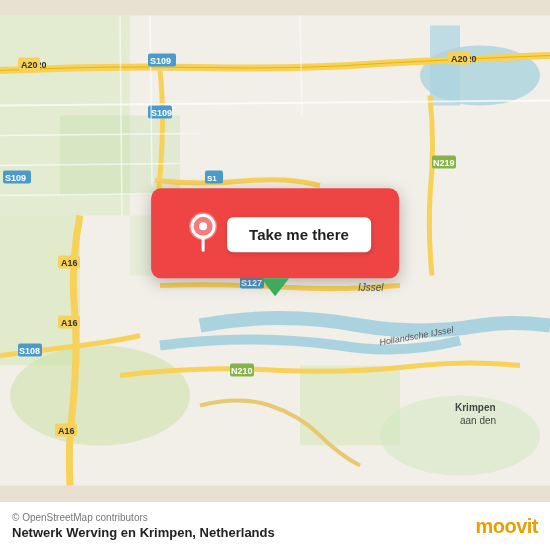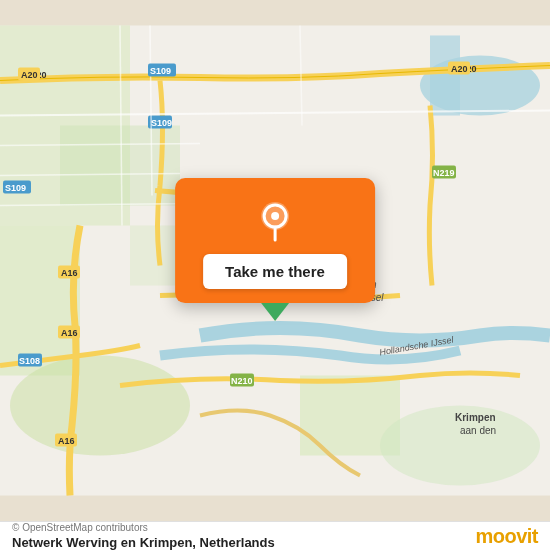--- a/index.html
+++ b/index.html
@@ -40,25 +40,25 @@
       top: 50%;
       left: 50%;
       transform: translate(-50%, -58%);
       display: flex;
       flex-direction: column;
       align-items: center;
       z-index: 10;
     }
 
     .popup-box {
-      background: #f97316;
+      background: #ef4444;
       border-radius: 10px;
       padding: 18px 28px 14px 28px;
       display: flex;
-      flex-direction: column;
+      flex-direction: row;
       align-items: center;
       box-shadow: 0 4px 16px rgba(0,0,0,0.25);
       min-width: 180px;
     }
 
     .popup-pin-icon {
       width: 48px;
       height: 48px;
       margin-bottom: 10px;
     }
@@ -81,21 +81,21 @@
       height: 0;
       border-left: 14px solid transparent;
       border-right: 14px solid transparent;
       border-top: 18px solid #3daa5e;
       margin-top: 0;
     }
 
     .footer {
       background: white;
       border-top: 1px solid #e0e0e0;
-      padding: 0 12px;
+      padding: 10px 12px;
       display: flex;
       align-items: center;
       justify-content: space-between;
     }
 
     .footer-left {
       display: flex;
       flex-direction: column;
       gap: 2px;
     }

